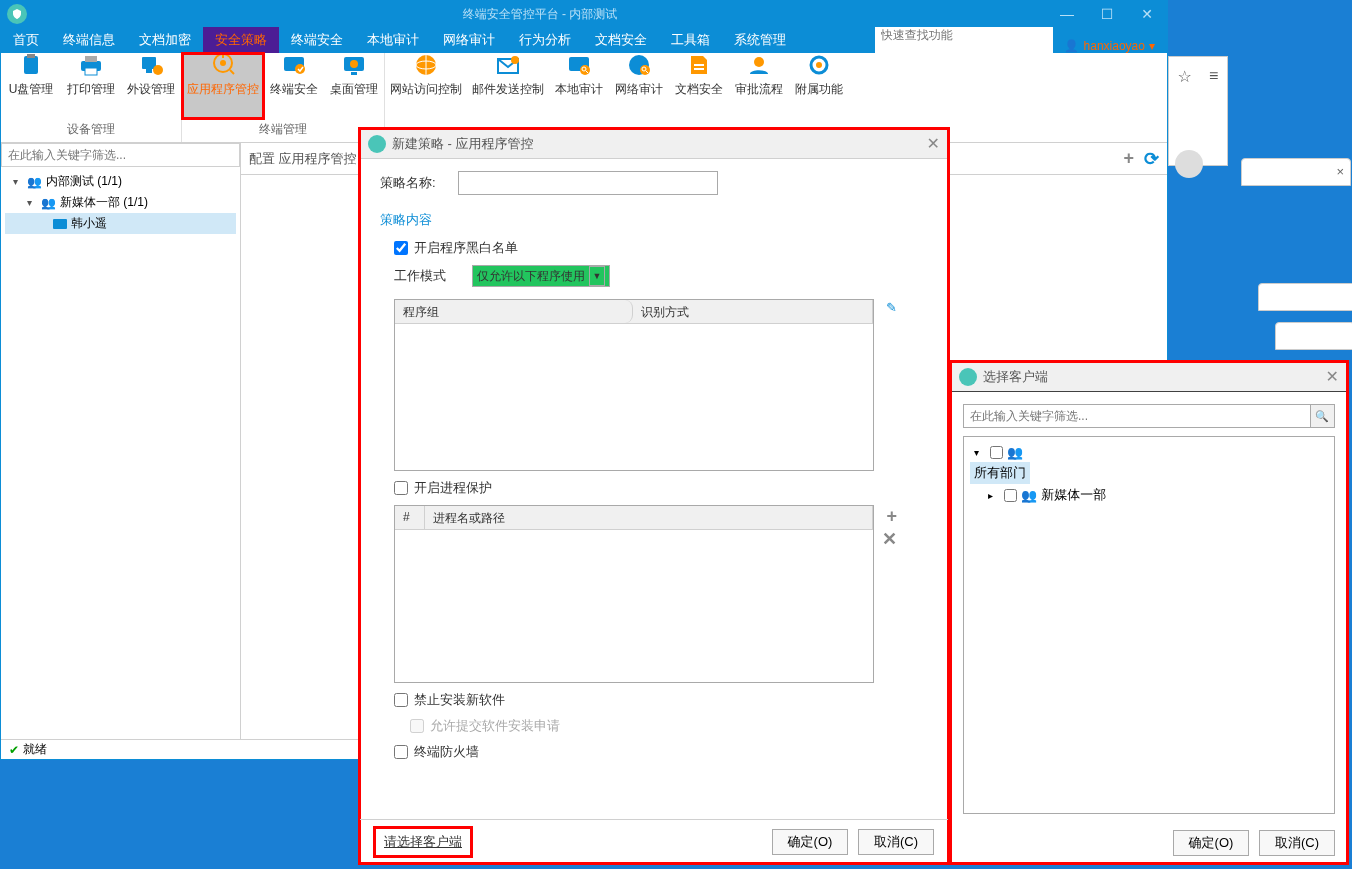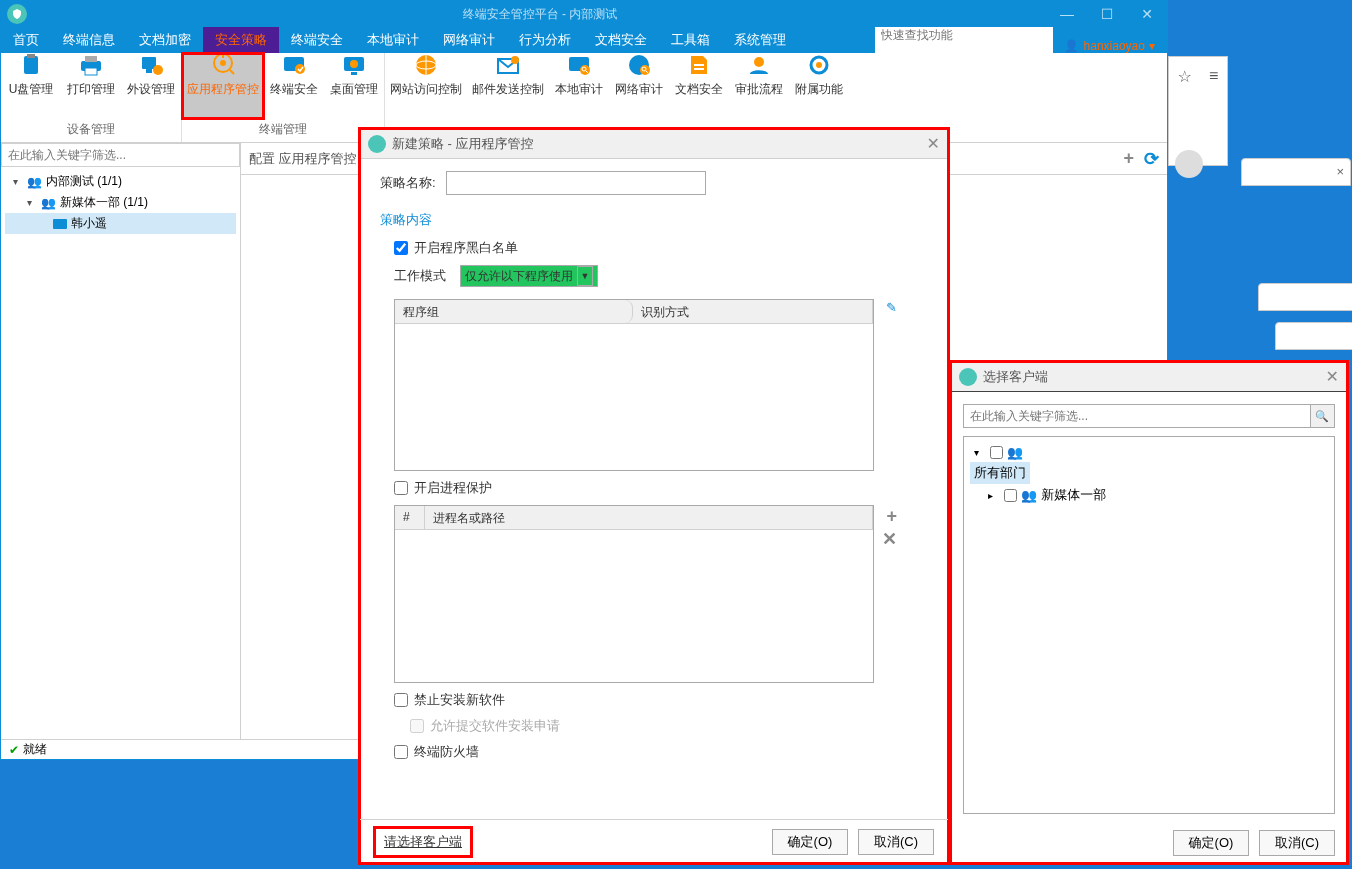--- a/index.html
+++ b/index.html
@@ -46,21 +46,21 @@
 .statusbar .check { color: #00a000; margin-right: 4px; }
 
 .highlight-red { outline: 3px solid #ff0000; outline-offset: -2px; }
 
 
 .dialog1 { position: absolute; left: 359px; top: 128px; width: 590px; height: 736px; background: #fff; border: 1px solid #a0a0a0; }
 .dialog1-title { height: 30px; background: #f0f0f0; border-bottom: 1px solid #d0d0d0; display: flex; align-items: center; padding: 0 8px; font-size: 13px; color: #555; }
 .dialog1-title .icon { width: 18px; height: 18px; border-radius: 50%; background: #4ac5b8; margin-right: 6px; }
 .dialog1-title .close { margin-left: auto; cursor: pointer; color: #888; font-size: 16px; }
 .dialog1-body { padding: 12px 20px; font-size: 13px; color: #333; }
-.form-row { display: flex; align-items: center; margin-bottom: 12px; gap: 6px; }
+.form-row { display: flex; align-items: center; margin-bottom: 12px; gap: 18px; }
 .form-row label { min-width: 60px; }
 .text-input { height: 24px; border: 1px solid #a9a9a9; padding: 0 4px; width: 260px; }
 .section-title { color: #0c8dd6; font-size: 13px; margin: 16px 0 10px; }
 .checkbox-row { display: flex; align-items: center; gap: 6px; margin: 8px 0 8px 14px; font-size: 13px; }
 .checkbox-row input[type=checkbox] { width: 14px; height: 14px; }
 .checkbox-row.disabled { color: #aaa; }
 .select-box { height: 22px; border: 1px solid #a9a9a9; display: inline-flex; align-items: center; padding: 0 4px; font-size: 12px; background: #22c55e; }
 .select-box .arrow { border: 1px solid #a9a9a9; width: 16px; height: 20px; margin-left: 4px; display: flex; align-items: center; justify-content: center; font-size: 9px; }
 .grid { border: 1px solid #a9a9a9; height: 172px; margin: 6px 0 6px 14px; width: 480px; position: relative; }
 .grid-header { display: flex; background: #f0f0f0; border-bottom: 1px solid #d0d0d0; height: 24px; font-size: 12px; }

